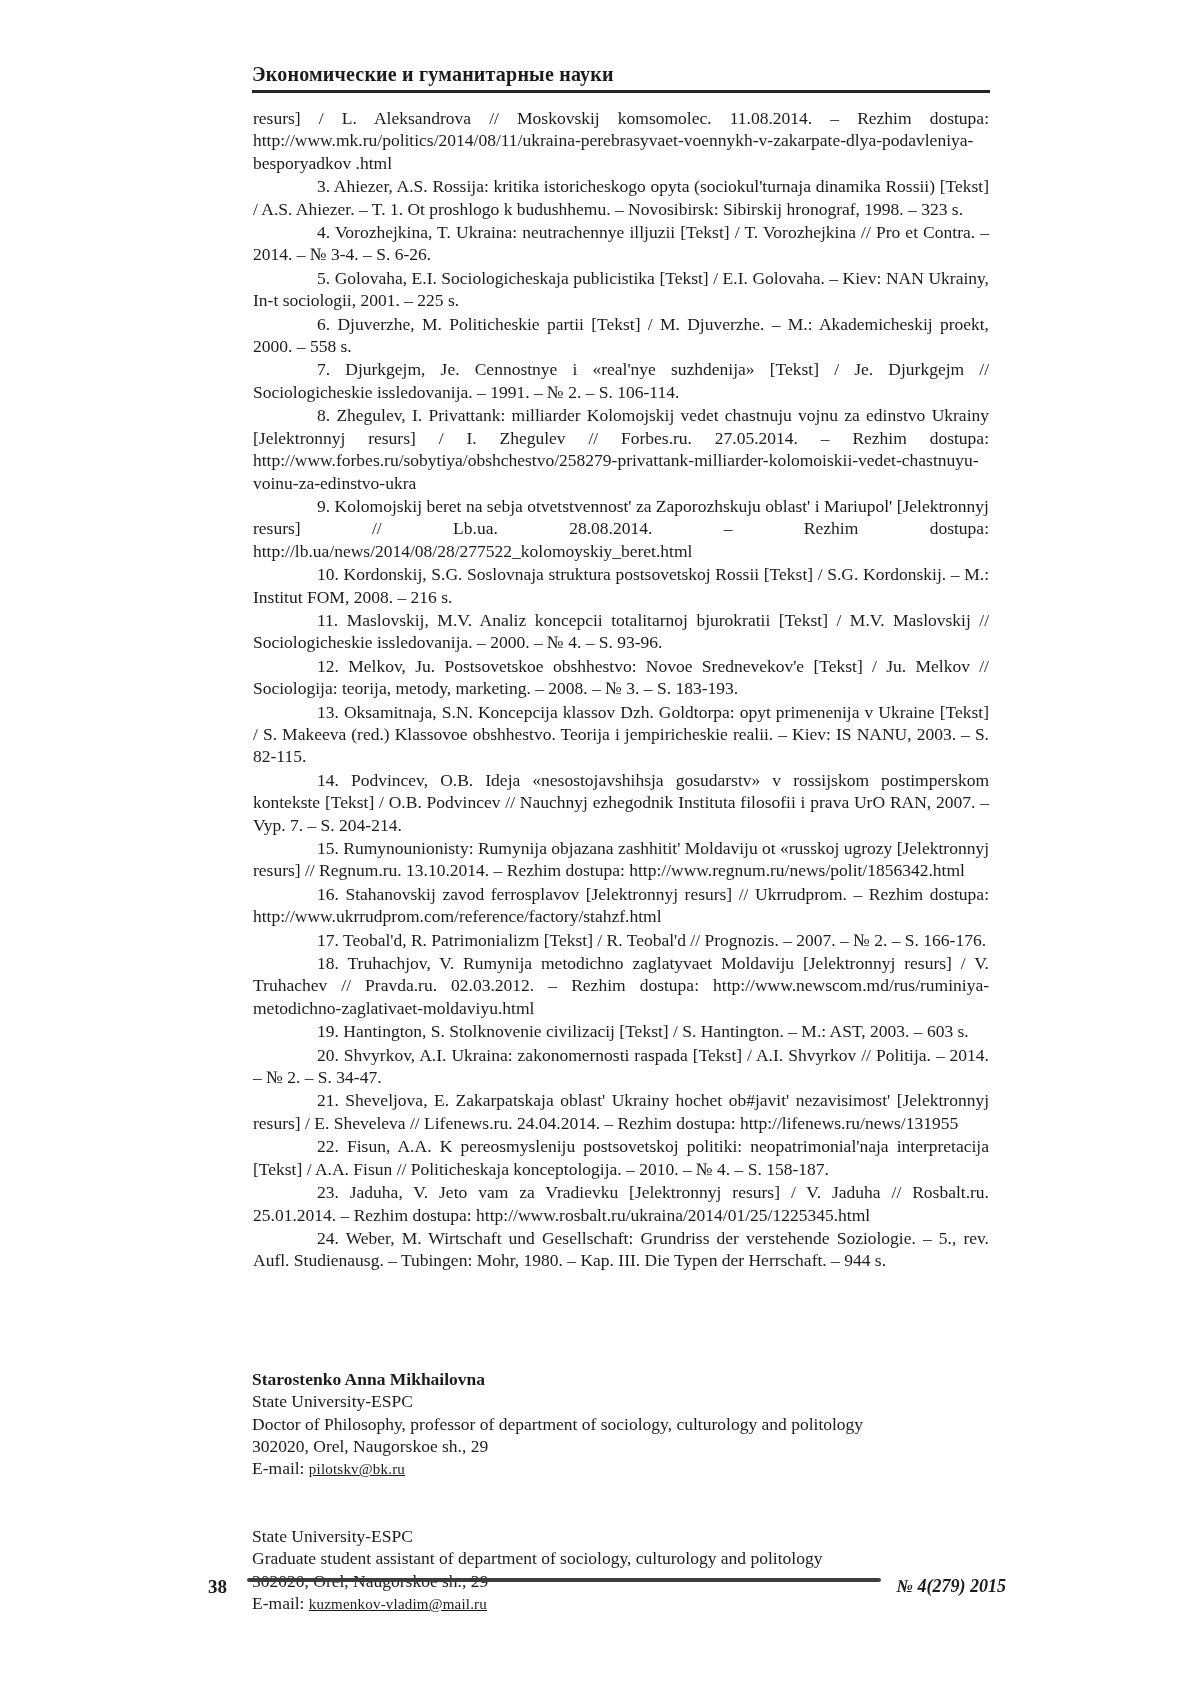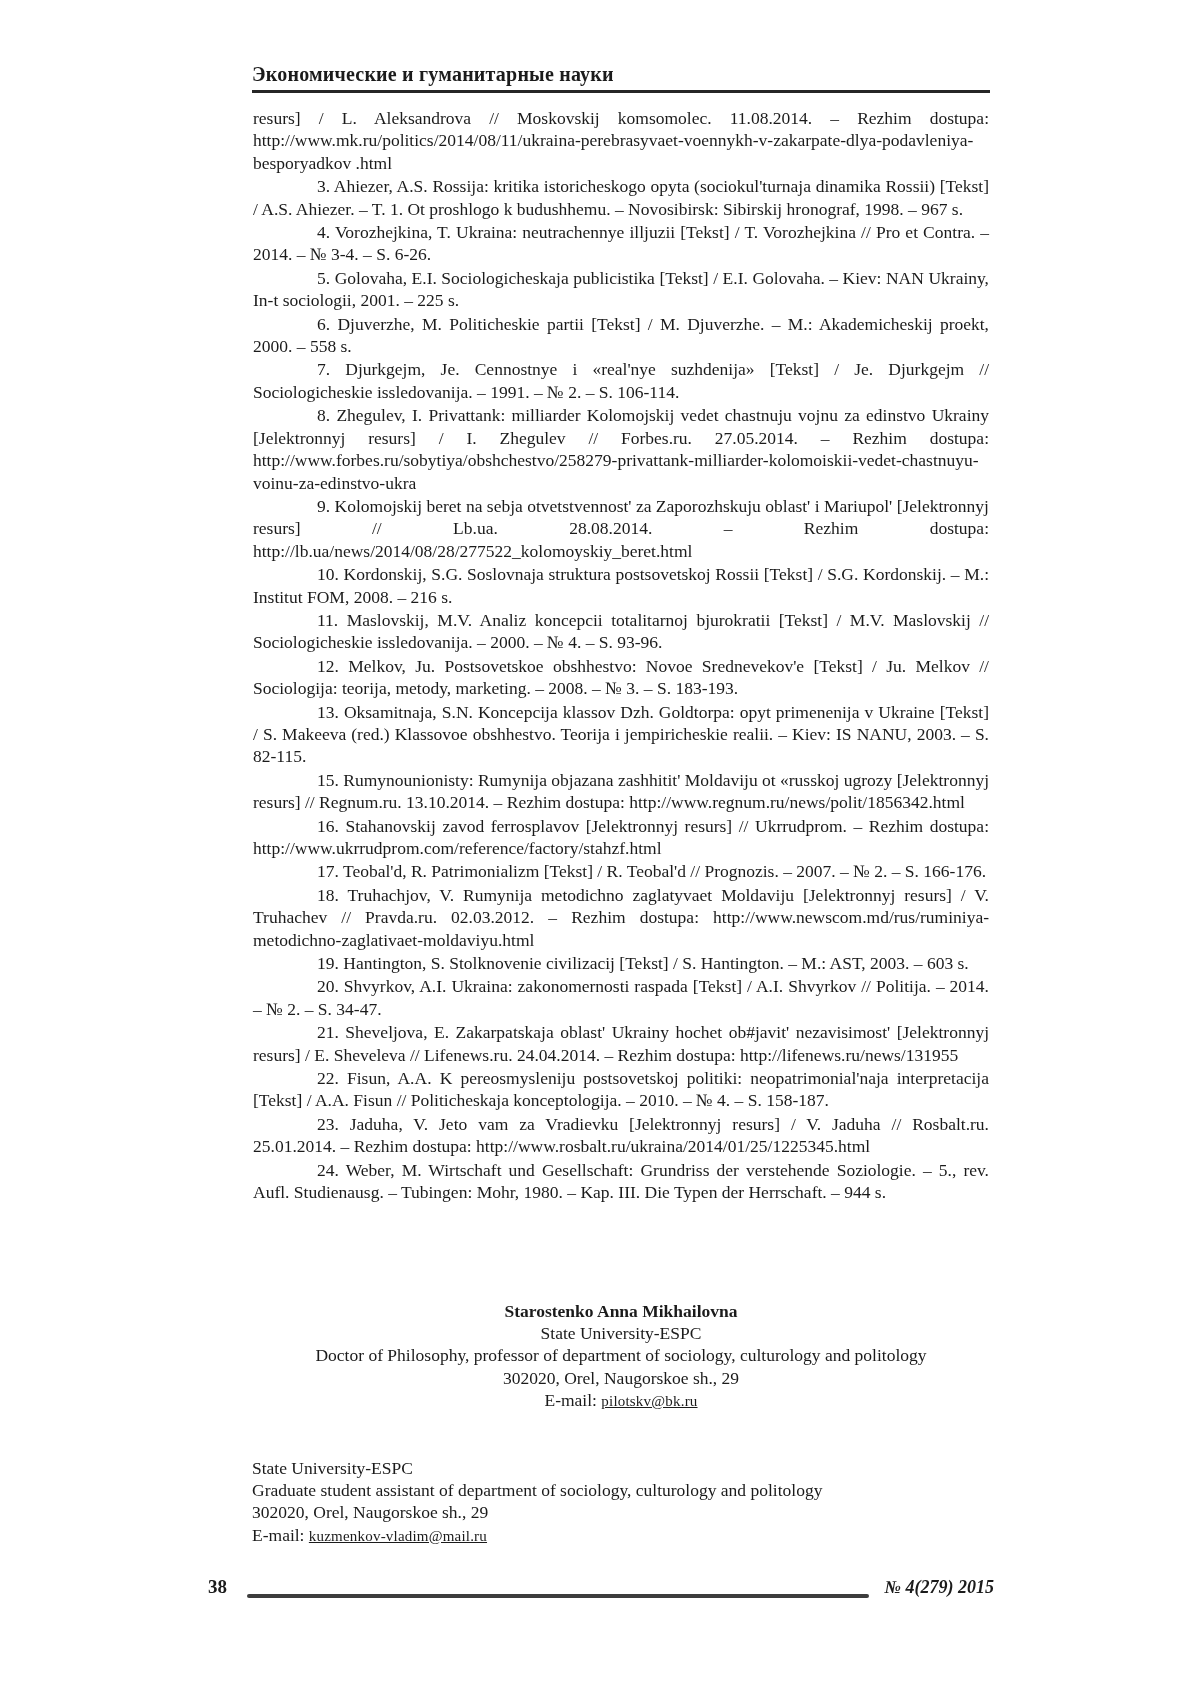--- a/index.html
+++ b/index.html
@@ -43,36 +43,36 @@
     overflow-wrap: break-word;
     word-break: break-word;
   }
   .ref.continuation {
     text-indent: 0;
   }
   .author-block {
     font-size: 17.5px;
     line-height: 22.4px;
   }
-  .author-block.first { margin-top: 96px; text-align: center; }
+  .author-block.first { margin-top: 96px; }
   .author-block.second { margin-top: 44px; }
   .author-block p { margin: 0; }
   .author-name { font-weight: bold; }
   .email-value {
     font-size: 15px;
     letter-spacing: 0.2px;
     text-decoration: underline;
   }
   .page-footer {
     position: absolute;
     left: 106px;
-    right: 104px;
+    right: 92px;
     top: 1576px;
     display: flex;
-    align-items: flex-end;
+    align-items: flex-start;
   }
   .page-number {
     font-size: 19px;
     font-weight: bold;
   }
   .footer-rule {
     flex: 1;
     height: 4px;
     background: #3d3d3d;
     margin: 2px 16px 0 20px;
@@ -90,31 +90,32 @@
 
 <div class="page">
   <div class="content">
 
     <header class="page-header">
       <h1 class="section-title">Экономические и гуманитарные науки</h1>
     </header>
 
     <main class="references">
       <p class="ref continuation">resurs] / L. Aleksandrova // Moskovskij komsomolec. 11.08.2014. – Rezhim dostupa: http://www.mk.ru/politics/2014/08/11/ukraina-perebrasyvaet-voennykh-v-zakarpate-dlya-podavleniya-besporyadkov .html</p>
-      <p class="ref">3. Ahiezer, A.S. Rossija: kritika istoricheskogo opyta (sociokul'turnaja dinamika Rossii) [Tekst] / A.S. Ahiezer. – T. 1. Ot proshlogo k budushhemu. – Novosibirsk: Sibirskij hronograf, 1998. – 967 s.</p>
+      <p class="ref">3. Ahiezer, A.S. Rossija: kritika istoricheskogo opyta (sociokul'turnaja dinamika Rossii) [Tekst] / A.S. Ahiezer. – T. 1. Ot proshlogo k budushhemu. – Novosibirsk: Sibirskij hronograf, 1998. – 323 s.</p>
       <p class="ref">4. Vorozhejkina, T. Ukraina: neutrachennye illjuzii [Tekst] / T. Vorozhejkina // Pro et Contra. – 2014. – № 3-4. – S. 6-26.</p>
       <p class="ref">5. Golovaha, E.I. Sociologicheskaja publicistika [Tekst] / E.I. Golovaha. – Kiev: NAN Ukrainy, In-t sociologii, 2001. – 225 s.</p>
       <p class="ref">6. Djuverzhe, M. Politicheskie partii [Tekst] / M. Djuverzhe. – M.: Akademicheskij proekt, 2000. – 558 s.</p>
       <p class="ref">7. Djurkgejm, Je. Cennostnye i «real'nye suzhdenija» [Tekst] / Je. Djurkgejm // Sociologicheskie issledovanija. – 1991. – № 2. – S. 106-114.</p>
       <p class="ref">8. Zhegulev, I. Privattank: milliarder Kolomojskij vedet chastnuju vojnu za edinstvo Ukrainy [Jelektronnyj resurs] / I. Zhegulev // Forbes.ru. 27.05.2014. – Rezhim dostupa: http://www.forbes.ru/sobytiya/obshchestvo/258279-privattank-milliarder-kolomoiskii-vedet-chastnuyu-voinu-za-edinstvo-ukra</p>
       <p class="ref">9. Kolomojskij beret na sebja otvetstvennost' za Zaporozhskuju oblast' i Mariupol' [Jelektronnyj resurs] // Lb.ua. 28.08.2014. – Rezhim dostupa: http://lb.ua/news/2014/08/28/277522_kolomoyskiy_beret.html</p>
       <p class="ref">10. Kordonskij, S.G. Soslovnaja struktura postsovetskoj Rossii [Tekst] / S.G. Kordonskij. – M.: Institut FOM, 2008. – 216 s.</p>
       <p class="ref">11. Maslovskij, M.V. Analiz koncepcii totalitarnoj bjurokratii [Tekst] / M.V. Maslovskij // Sociologicheskie issledovanija. – 2000. – № 4. – S. 93-96.</p>
       <p class="ref">12. Melkov, Ju. Postsovetskoe obshhestvo: Novoe Srednevekov'e [Tekst] / Ju. Melkov // Sociologija: teorija, metody, marketing. – 2008. – № 3. – S. 183-193.</p>
       <p class="ref">13. Oksamitnaja, S.N. Koncepcija klassov Dzh. Goldtorpa: opyt primenenija v Ukraine [Tekst] / S. Makeeva (red.) Klassovoe obshhestvo. Teorija i jempiricheskie realii. – Kiev: IS NANU, 2003. – S. 82-115.</p>
+      <p class="ref">14. Podvincev, O.B. Ideja «nesostojavshihsja gosudarstv» v rossijskom postimperskom kontekste [Tekst] / O.B. Podvincev // Nauchnyj ezhegodnik Instituta filosofii i prava UrO RAN, 2007. – Vyp. 7. – S. 204-214.</p>
       <p class="ref">15. Rumynounionisty: Rumynija objazana zashhitit' Moldaviju ot «russkoj ugrozy [Jelektronnyj resurs] // Regnum.ru. 13.10.2014. – Rezhim dostupa: http://www.regnum.ru/news/polit/1856342.html</p>
       <p class="ref">16. Stahanovskij zavod ferrosplavov [Jelektronnyj resurs] // Ukrrudprom. – Rezhim dostupa: http://www.ukrrudprom.com/reference/factory/stahzf.html</p>
       <p class="ref">17. Teobal'd, R. Patrimonializm [Tekst] / R. Teobal'd // Prognozis. – 2007. – № 2. – S. 166-176.</p>
       <p class="ref">18. Truhachjov, V. Rumynija metodichno zaglatyvaet Moldaviju [Jelektronnyj resurs] / V. Truhachev // Pravda.ru. 02.03.2012. – Rezhim dostupa: http://www.newscom.md/rus/ruminiya-metodichno-zaglativaet-moldaviyu.html</p>
       <p class="ref">19. Hantington, S. Stolknovenie civilizacij [Tekst] / S. Hantington. – M.: AST, 2003. – 603 s.</p>
       <p class="ref">20. Shvyrkov, A.I. Ukraina: zakonomernosti raspada [Tekst] / A.I. Shvyrkov // Politija. – 2014. – № 2. – S. 34-47.</p>
       <p class="ref">21. Sheveljova, E. Zakarpatskaja oblast' Ukrainy hochet ob#javit' nezavisimost' [Jelektronnyj resurs] / E. Sheveleva // Lifenews.ru. 24.04.2014. – Rezhim dostupa: http://lifenews.ru/news/131955</p>
       <p class="ref">22. Fisun, A.A. K pereosmysleniju postsovetskoj politiki: neopatrimonial'naja interpretacija [Tekst] / A.A. Fisun // Politicheskaja konceptologija. – 2010. – № 4. – S. 158-187.</p>
       <p class="ref">23. Jaduha, V. Jeto vam za Vradievku [Jelektronnyj resurs] / V. Jaduha // Rosbalt.ru. 25.01.2014. – Rezhim dostupa: http://www.rosbalt.ru/ukraina/2014/01/25/1225345.html</p>
       <p class="ref">24. Weber, M. Wirtschaft und Gesellschaft: Grundriss der verstehende Soziologie. – 5., rev. Aufl. Studienausg. – Tubingen: Mohr, 1980. – Kap. III. Die Typen der Herrschaft. – 944 s.</p>

